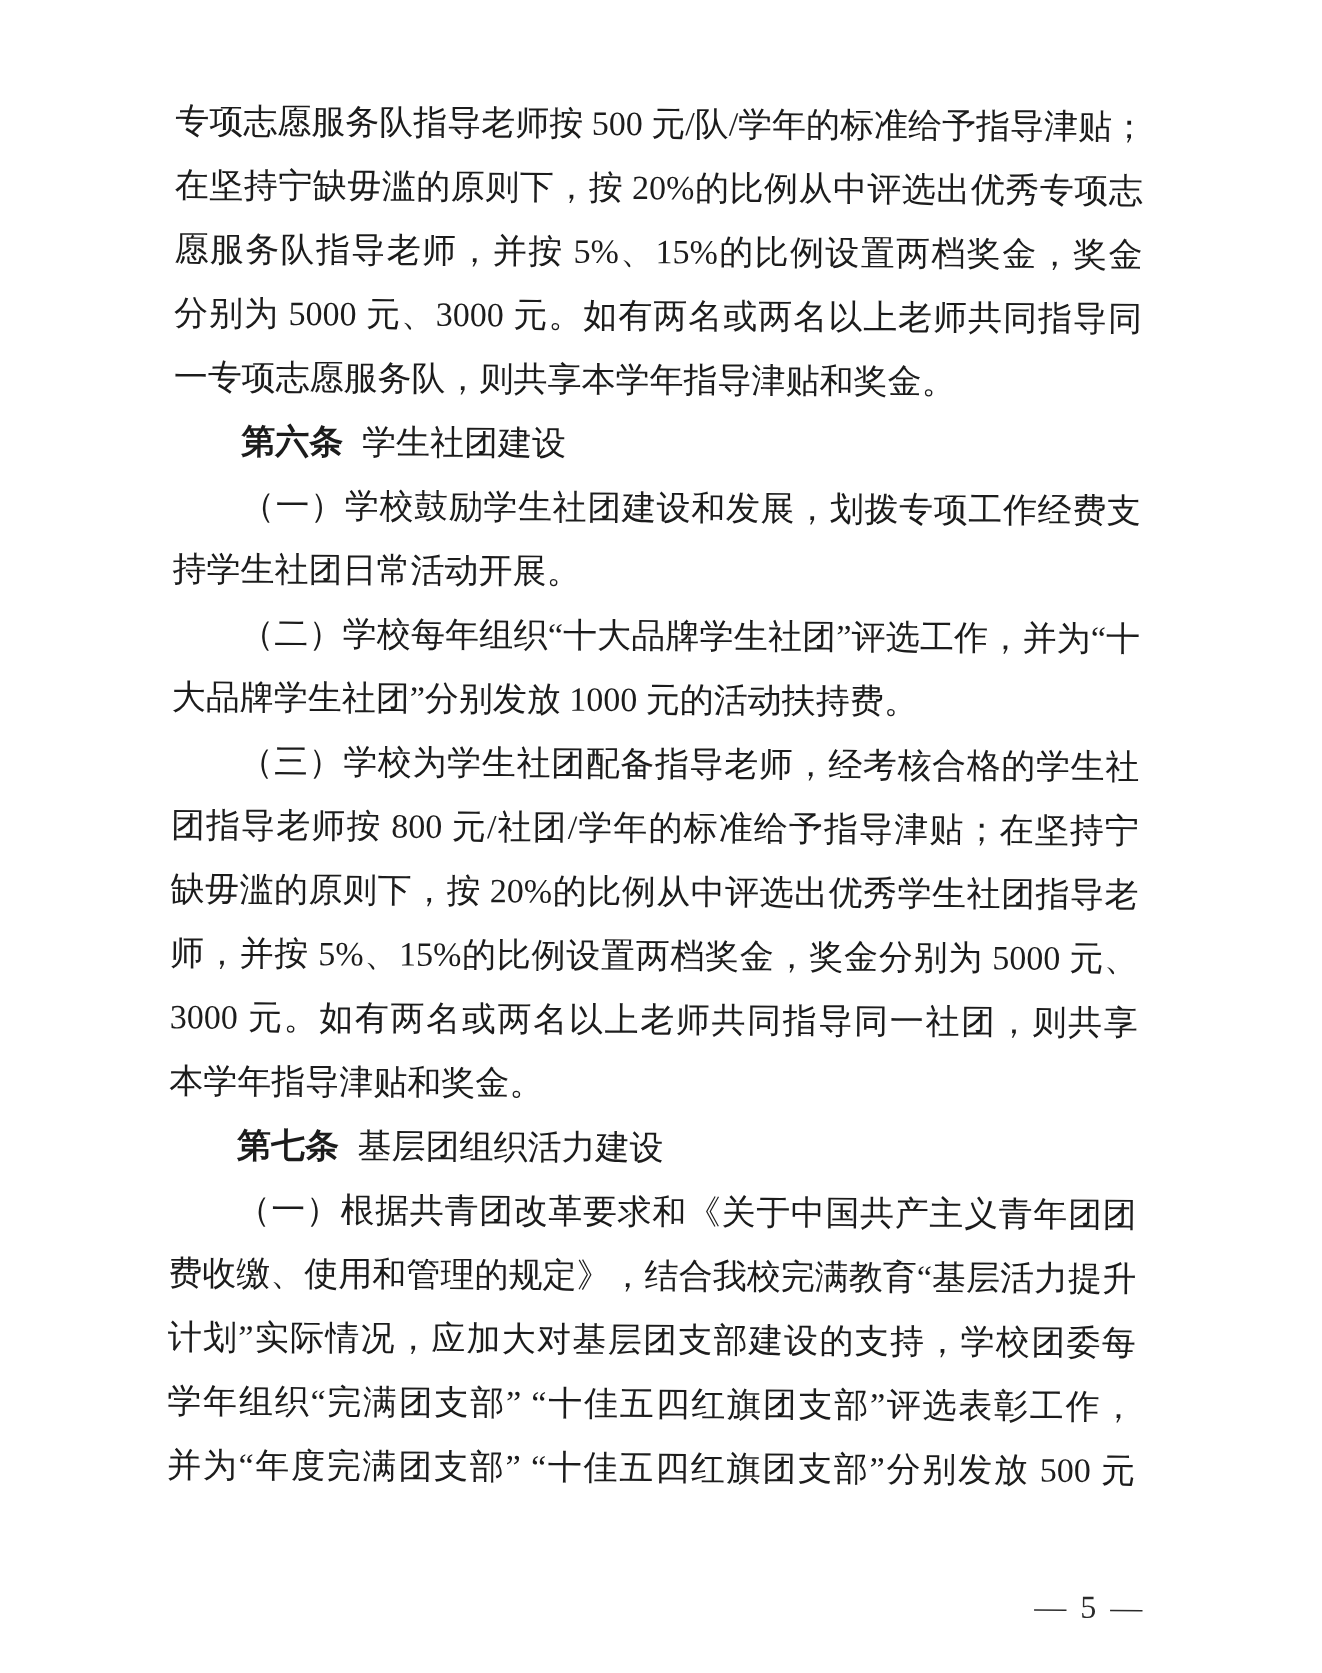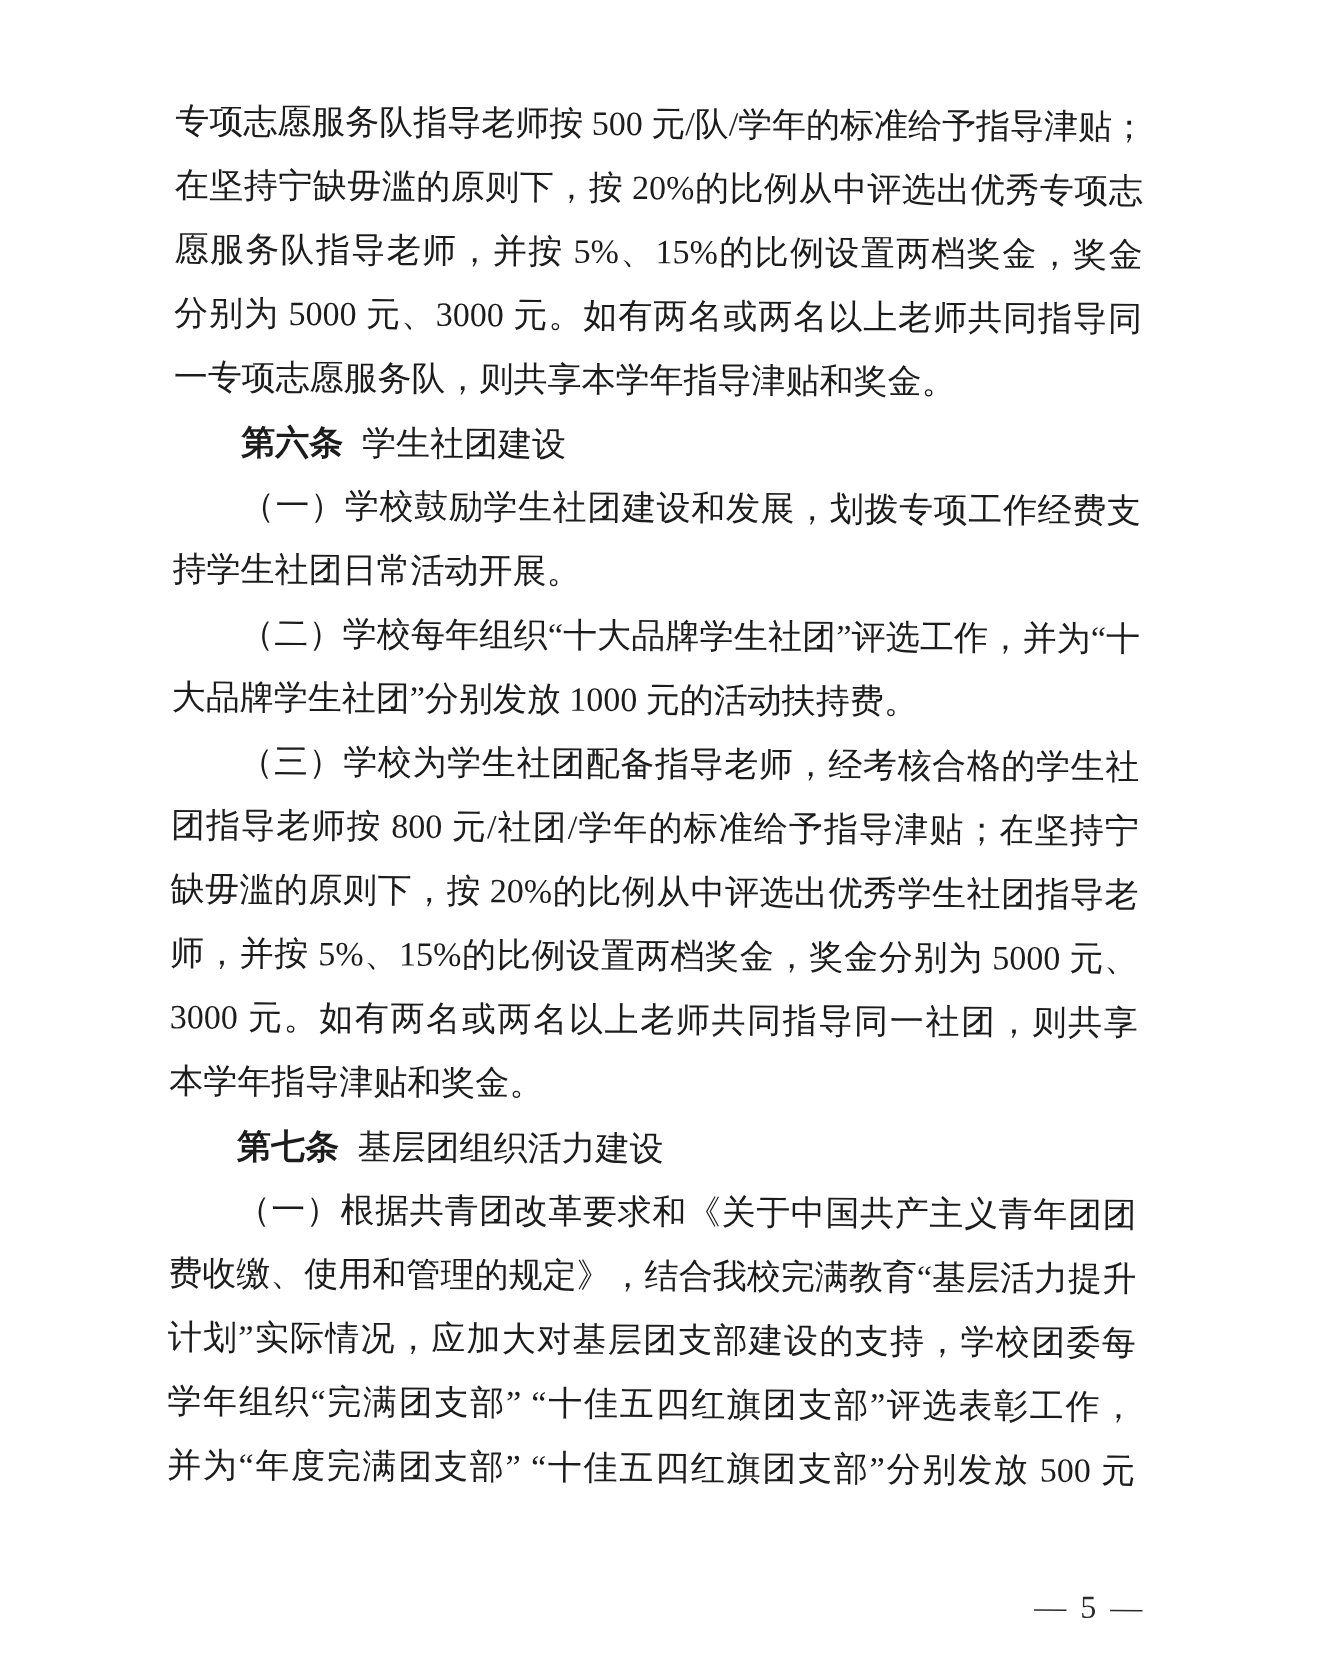--- a/index.html
+++ b/index.html
@@ -38,21 +38,21 @@
     text-align: justify;
     text-align-last: justify;
     text-justify: inter-character;
   }
   .line.indent {
     padding-left: 68px;
   }
   .seg { display: inline; }
   .seg.bold {
     font-weight: 700;
-    font-family: Liberation Sans, sans-serif;
+    font-family: Liberation Mono, monospace;
   }
   .seg.bold + .seg { margin-left: 0.55em; }
   .page-number {
     position: absolute;
     left: 1044px;
     top: 1584px;
     font-size: 32px;
     letter-spacing: 3px;
     color: #2a2a2a;
   }

